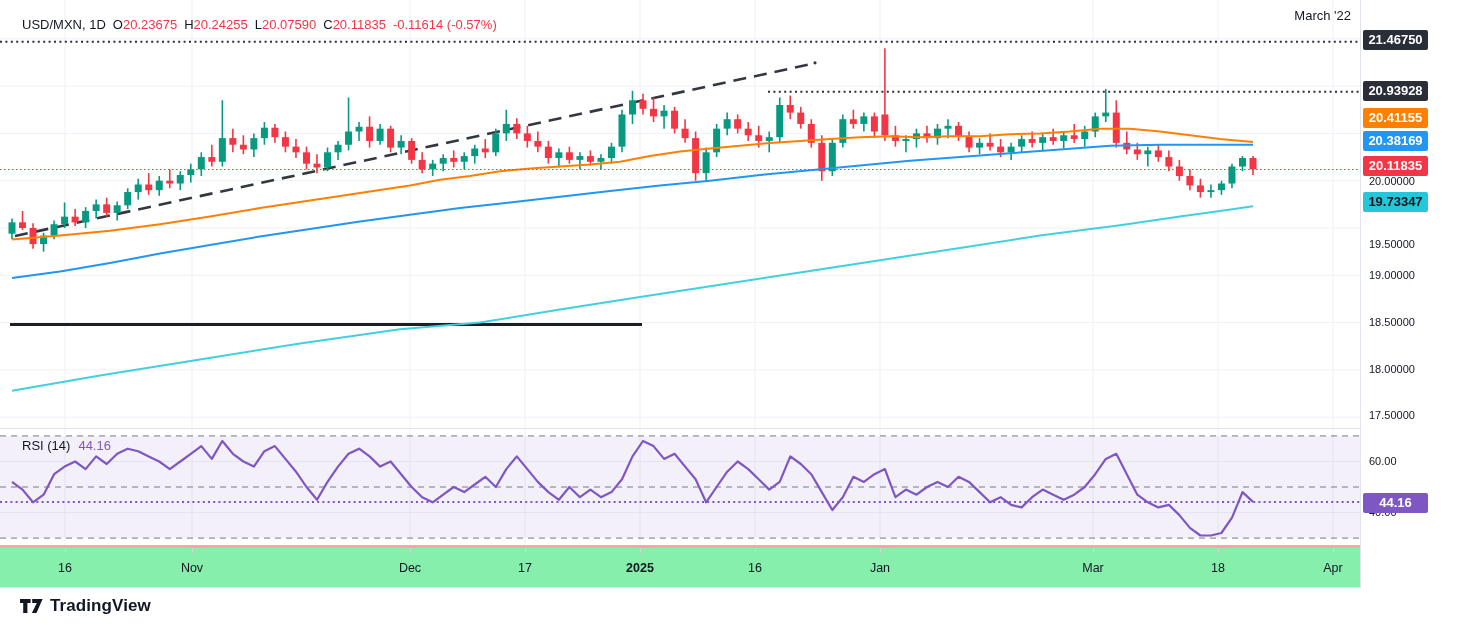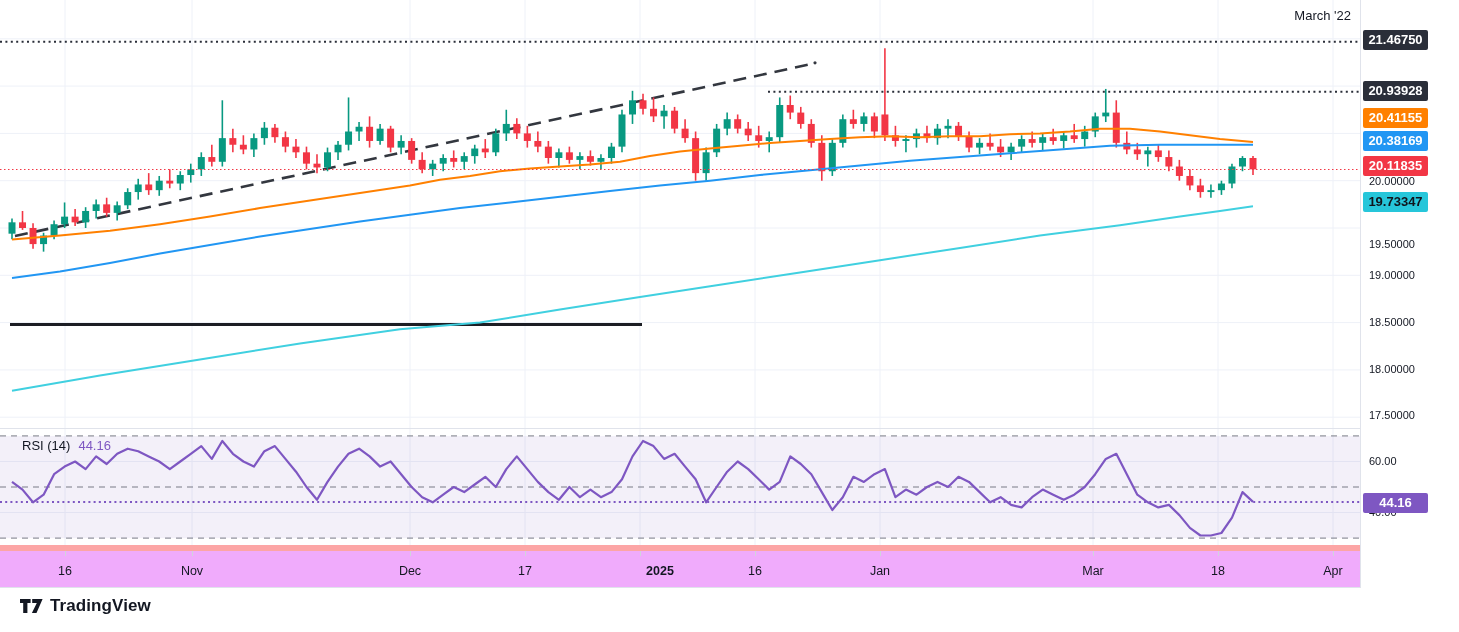--- a/index.html
+++ b/index.html
@@ -17,22 +17,22 @@
   .ma50v { color:#ff8000; margin-left:9px; }
   .ma100v { color:#2196f3; margin-left:9px; }
   .ma200v { color:#26c6da; margin-left:9px; }
   .date-label { position:absolute; top:8px; right:108px; font-size:13px; color:#131722; z-index:5; }
   .rsi-legend { position:absolute; left:22px; top:438px; font-size:13px; color:#131722; z-index:5; white-space:nowrap; }
   .rsi-val { color:#7e57c2; margin-left:8px; }
   #price-axis { position:absolute; left:1360px; top:0; width:99px; height:588px; background:#fff; border-left:1px solid #e0e3eb; z-index:4; }
   .axis-label { position:absolute; left:8px; font-size:11px; color:#131722; transform:translateY(-50%); white-space:nowrap; }
   .price-badge { position:absolute; left:2px; width:65px; height:20px; line-height:20px; text-align:center;
                  font-size:13px; font-weight:700; border-radius:2px; transform:translateY(-50%); z-index:6; }
-  #time-axis { position:absolute; left:0; top:545px; width:1459px; height:43px; background:#f0abfc;
-               border-top:6px solid #fca5a5; border-bottom:1px solid #e0e3eb; z-index:3; }
+  #time-axis { position:absolute; left:0; top:545px; width:1459px; height:43px; background:#86efac;
+               border-top:3px solid #fca5a5; border-bottom:1px solid #e0e3eb; z-index:3; }
   .time-label { position:absolute; top:13px; transform:translateX(-50%); font-size:12.5px; color:#131722; white-space:nowrap; }
   .time-label.bold { font-weight:700; }
   .tick-mark { position:absolute; top:0; width:1px; height:5px; background:#d1d4dc; }
   #footer { position:absolute; left:0; top:589px; width:1459px; height:43px; background:#fff; }
   #logo { position:absolute; left:20px; top:7px; display:flex; align-items:center; gap:7px; color:#131722; }
   #logo .wordmark { font-size:17px; font-weight:600; letter-spacing:0.1px; }
 </style>
 </head>
 <body>
 
@@ -315,20 +315,23 @@
       <path d="M12.0 390.7 L 100.0 375.6 L 200.0 359.5 L 300.0 343.4 L 400.0 329.2 L 480.0 322.6 L 560.0 309.4 L 640.0 297.1 L 720.0 284.8 L 800.0 272.5 L 880.0 260.2 L 960.0 247.9 L 1040.0 235.6 L 1120.0 225.2 L 1180.0 216.6 L 1220.0 211.0 L 1253.0 206.2" fill="none" stroke="#40d0e0" stroke-width="2" stroke-linejoin="round"></path>
       <path d="M12.0 278.1 L 60.0 271.5 L 110.0 263.0 L 160.0 253.5 L 210.0 245.0 L 260.0 236.5 L 310.0 228.9 L 360.0 221.4 L 410.0 214.8 L 460.0 208.1 L 510.0 202.5 L 560.0 196.8 L 610.0 191.1 L 660.0 185.4 L 710.0 180.7 L 760.0 175.0 L 810.0 170.3 L 860.0 165.6 L 910.0 160.8 L 960.0 157.0 L 1010.0 153.3 L 1060.0 149.5 L 1110.0 145.7 L 1160.0 144.7 L 1210.0 144.7 L 1253.0 144.7" fill="none" stroke="#2196f3" stroke-width="2" stroke-linejoin="round"></path>
       <path d="M12.0 239.4 L 60.0 235.6 L 110.0 230.8 L 160.0 224.2 L 210.0 216.6 L 260.0 208.1 L 310.0 200.6 L 360.0 193.0 L 410.0 185.4 L 440.0 179.8 L 470.0 176.0 L 500.0 171.2 L 530.0 168.4 L 560.0 166.5 L 590.0 164.6 L 620.0 161.8 L 650.0 156.1 L 680.0 151.4 L 710.0 148.5 L 740.0 145.7 L 770.0 142.9 L 800.0 141.0 L 830.0 139.1 L 860.0 137.2 L 890.0 136.2 L 920.0 137.2 L 950.0 136.2 L 980.0 136.2 L 1010.0 134.3 L 1040.0 133.4 L 1070.0 131.5 L 1100.0 128.7 L 1130.0 128.7 L 1160.0 131.5 L 1190.0 135.3 L 1220.0 139.1 L 1253.0 141.9" fill="none" stroke="#ff8000" stroke-width="2" stroke-linejoin="round"></path>
       <line x1="0" y1="41.86339522546409" x2="1360" y2="41.86339522546409" stroke="#2a2e39" stroke-width="2" stroke-dasharray="2 3.4"></line>
       <line x1="768" y1="91.83646330680811" x2="1360" y2="91.83646330680811" stroke="#2a2e39" stroke-width="2" stroke-dasharray="2 3.4"></line>
       <line x1="0" y1="169.50181255526087" x2="1360" y2="169.50181255526087" stroke="#f23645" stroke-width="1" stroke-dasharray="1.5 2.5"></line>
       <path d="M12.0 481.9 L 22.5 489.6 L 33.0 502.3 L 43.6 494.7 L 54.1 474.2 L 64.6 466.6 L 75.1 461.5 L 85.6 469.1 L 96.1 456.4 L 106.7 464.0 L 117.2 453.8 L 127.7 448.7 L 138.2 451.2 L 148.7 456.4 L 159.2 461.5 L 169.8 469.1 L 180.3 461.5 L 190.8 453.8 L 201.3 446.1 L 211.8 458.9 L 222.3 441.0 L 232.9 453.8 L 243.4 461.5 L 253.9 466.6 L 264.4 451.2 L 274.9 446.1 L 285.4 458.9 L 296.0 471.7 L 306.5 487.0 L 317.0 499.8 L 327.5 481.9 L 338.0 466.6 L 348.5 453.8 L 359.1 448.7 L 369.6 456.4 L 380.1 466.6 L 390.6 461.5 L 401.1 474.2 L 411.6 487.0 L 422.2 497.2 L 432.7 502.3 L 443.2 494.7 L 453.7 487.0 L 464.2 492.1 L 474.7 484.5 L 485.3 476.8 L 495.8 487.0 L 506.3 469.1 L 516.8 456.4 L 527.3 469.1 L 537.8 481.9 L 548.4 492.1 L 558.9 499.8 L 569.4 487.0 L 579.9 497.2 L 590.4 489.6 L 600.9 497.2 L 611.5 492.1 L 622.0 479.3 L 632.5 456.4 L 643.0 441.0 L 653.5 446.1 L 664.1 458.9 L 674.6 453.8 L 685.1 466.6 L 695.6 479.3 L 706.1 502.3 L 716.6 487.0 L 727.2 471.7 L 737.7 461.5 L 748.2 469.1 L 758.7 479.3 L 769.2 489.6 L 779.7 481.9 L 790.3 456.4 L 800.8 464.0 L 811.3 474.2 L 821.8 492.1 L 832.3 510.0 L 842.8 497.2 L 853.4 476.8 L 863.9 481.9 L 874.4 474.2 L 884.9 469.1 L 895.4 497.2 L 905.9 489.6 L 916.5 494.7 L 927.0 487.0 L 937.5 481.9 L 948.0 487.0 L 958.5 476.8 L 969.0 481.9 L 979.6 492.1 L 990.1 502.3 L 1000.6 497.2 L 1011.1 504.9 L 1021.6 507.4 L 1032.1 497.2 L 1042.7 489.6 L 1053.2 494.7 L 1063.7 499.8 L 1074.2 494.7 L 1084.7 487.0 L 1095.2 474.2 L 1105.8 458.9 L 1116.3 453.8 L 1126.8 474.2 L 1137.3 494.7 L 1147.8 502.3 L 1158.3 507.4 L 1168.9 504.9 L 1179.4 515.1 L 1189.9 527.9 L 1200.4 535.5 L 1210.9 535.5 L 1221.4 533.0 L 1232.0 517.7 L 1242.5 492.1 L 1253.0 501.9" fill="none" stroke="#7e57c2" stroke-width="2.2" stroke-linejoin="round"></path>
       <line x1="0" y1="428.5" x2="1360" y2="428.5" stroke="#e0e3eb" stroke-width="1"></line>
     </svg>
 
+  <div class="legend legend-row1">
+    <b>USD/MXN, 1D</b><span class="ohlc-pre">O</span><span class="ohlc-val">20.23675</span><span class="ohlc-pre">H</span><span class="ohlc-val">20.24255</span><span class="ohlc-pre">L</span><span class="ohlc-val">20.07590</span><span class="ohlc-pre">C</span><span class="ohlc-val">20.11835</span><span class="chg">-0.11614 (-0.57%)</span>
+  </div>
 
 
   <div class="date-label">March '22</div>
 
   <div class="rsi-legend">
     <span>RSI (14)</span><span class="rsi-val">44.16</span>
   </div>
 
   <div id="price-axis">
       <span class="axis-label" style="top: 181px;">20.00000</span>
@@ -350,21 +353,21 @@
   <div id="time-axis">
       <span class="tick-mark" style="left: 65px;"></span>
       <span class="time-label" style="left: 65px;">16</span>
       <span class="tick-mark" style="left: 192px;"></span>
       <span class="time-label" style="left: 192px;">Nov</span>
       <span class="tick-mark" style="left: 410px;"></span>
       <span class="time-label" style="left: 410px;">Dec</span>
       <span class="tick-mark" style="left: 525px;"></span>
       <span class="time-label" style="left: 525px;">17</span>
       <span class="tick-mark" style="left: 640px;"></span>
-      <span class="time-label bold" style="left: 660px;">2025</span>
+      <span class="time-label bold" style="left: 640px;">2025</span>
       <span class="tick-mark" style="left: 755px;"></span>
       <span class="time-label" style="left: 755px;">16</span>
       <span class="tick-mark" style="left: 880px;"></span>
       <span class="time-label" style="left: 880px;">Jan</span>
       <span class="tick-mark" style="left: 1093px;"></span>
       <span class="time-label" style="left: 1093px;">Mar</span>
       <span class="tick-mark" style="left: 1218px;"></span>
       <span class="time-label" style="left: 1218px;">18</span>
       <span class="tick-mark" style="left: 1333px;"></span>
       <span class="time-label" style="left: 1333px;">Apr</span>

